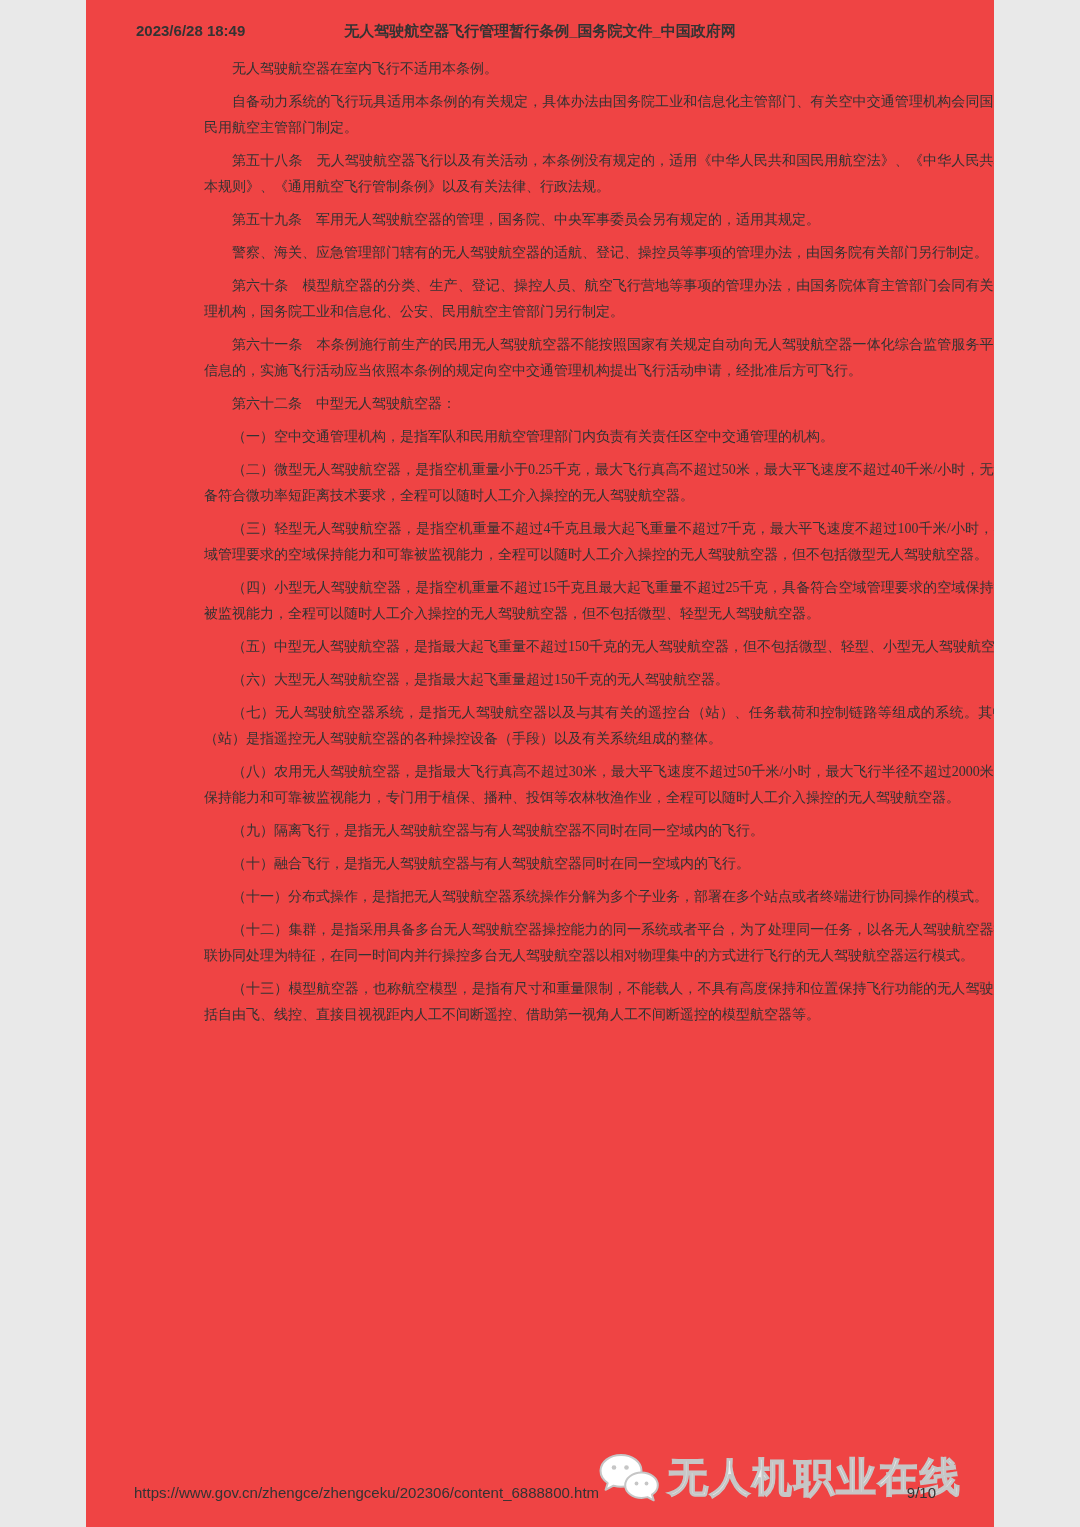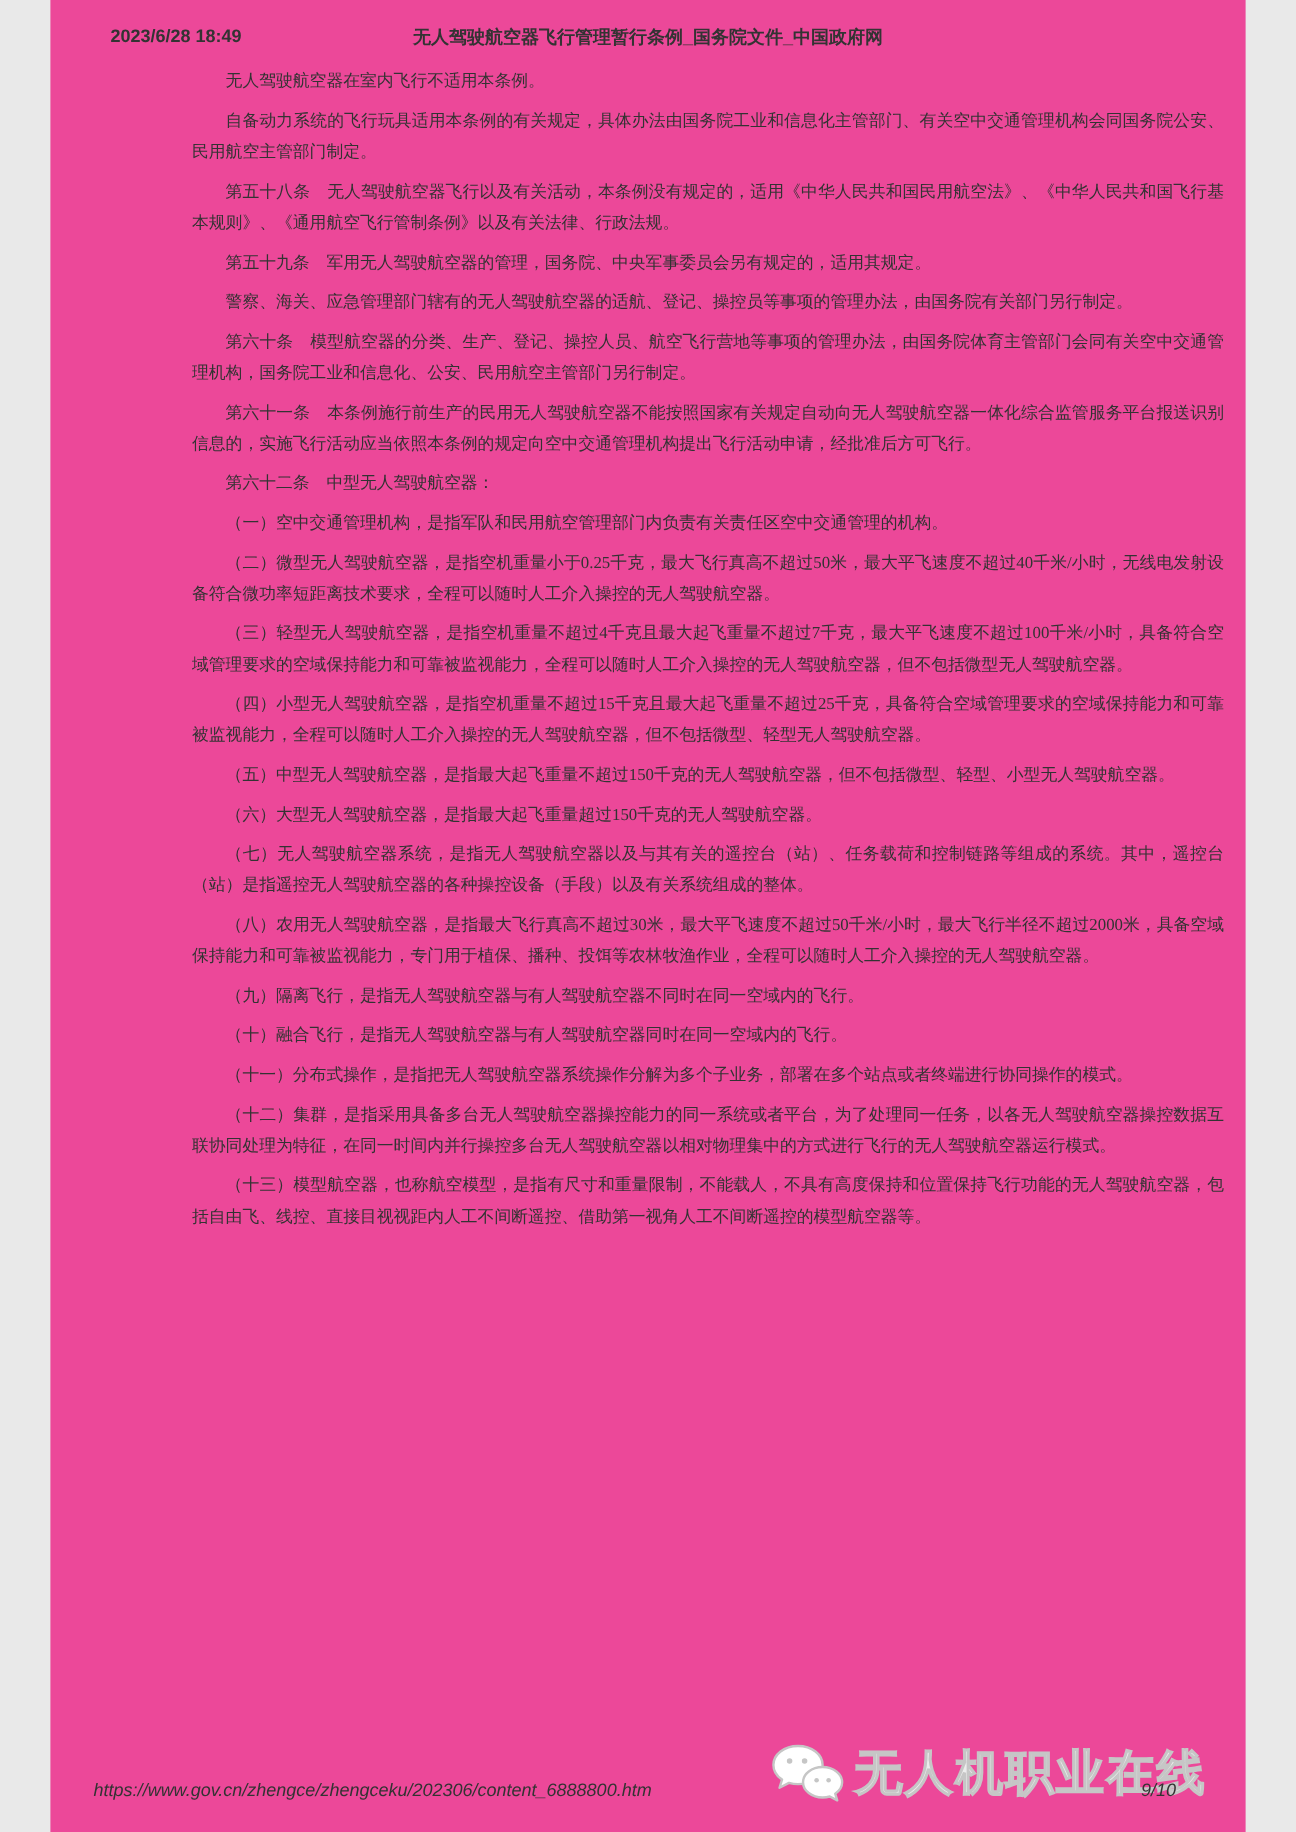--- a/index.html
+++ b/index.html
@@ -1,21 +1,21 @@
 <!DOCTYPE html>
 <html lang="zh"><head>
 <meta charset="utf-8">
 <style>
   html, body { margin: 0; padding: 0; background: #e9e9e9; }
   .page {
     position: relative;
-    width: 996px;
+    width: 908px;
     height: 1527px;
     margin: 0 auto;
-    background: #ec4899;
+    background: #ef4444;
     overflow: hidden;
     color: #333333;
   }
   
   .print-header {
     position: absolute;
     top: 22px;
     left: 50px;
     right: 50px;
     height: 22px;
@@ -69,31 +69,30 @@
     font-weight: 700;
     letter-spacing: 2px;
     color: #ededed;
     -webkit-text-stroke: 1.3px #c6c6c6;
     white-space: nowrap;
   }
   .watermark-icon { display: block; }
   
   .print-footer {
     position: absolute;
-    left: 36px;
+    left: 48px;
     right: 58px;
     bottom: 26px;
     display: flex;
     justify-content: space-between;
     align-items: flex-end;
     font-family: "Liberation Sans", "DejaVu Sans", sans-serif;
     font-size: 15px;
     color: #333333;
     z-index: 2;
-    font-style: italic;
   }
   .print-footer .url { white-space: nowrap; }
   .print-footer .page-num { white-space: nowrap; }
 </style>
 </head>
 <body>
 
 <div class="page">
 
   <div class="print-header">

